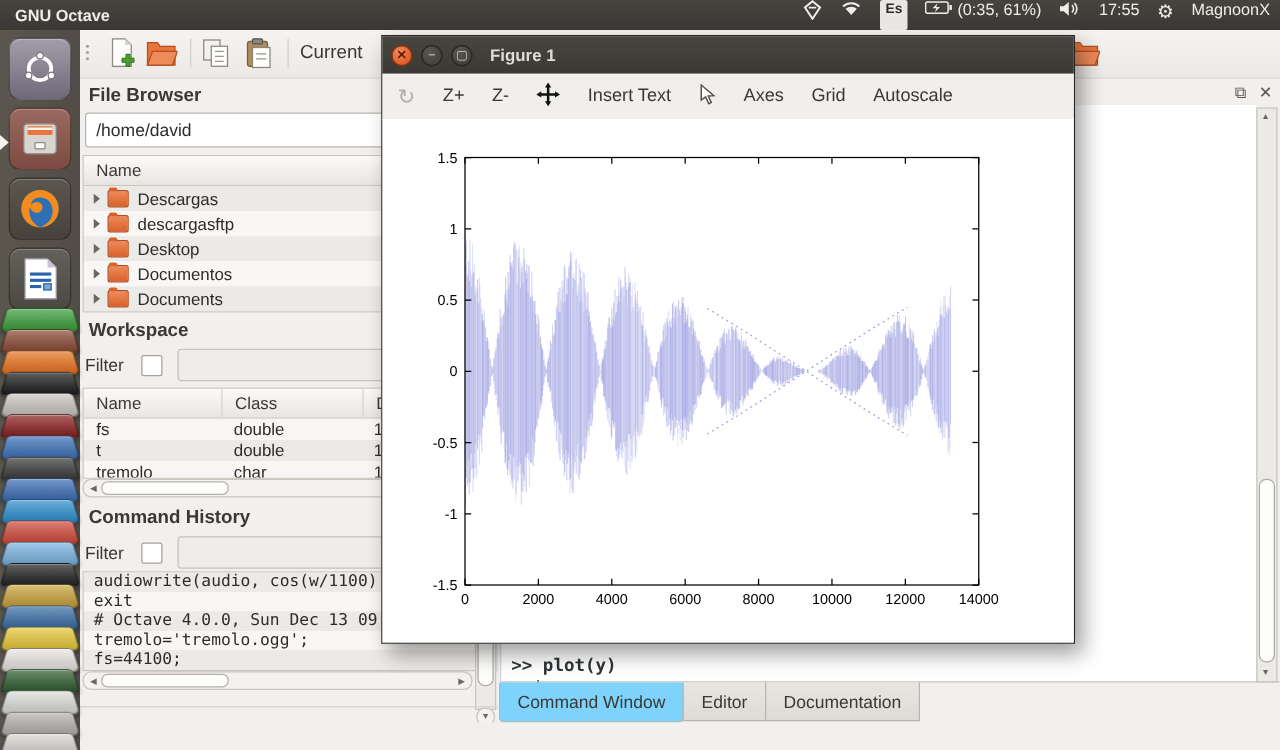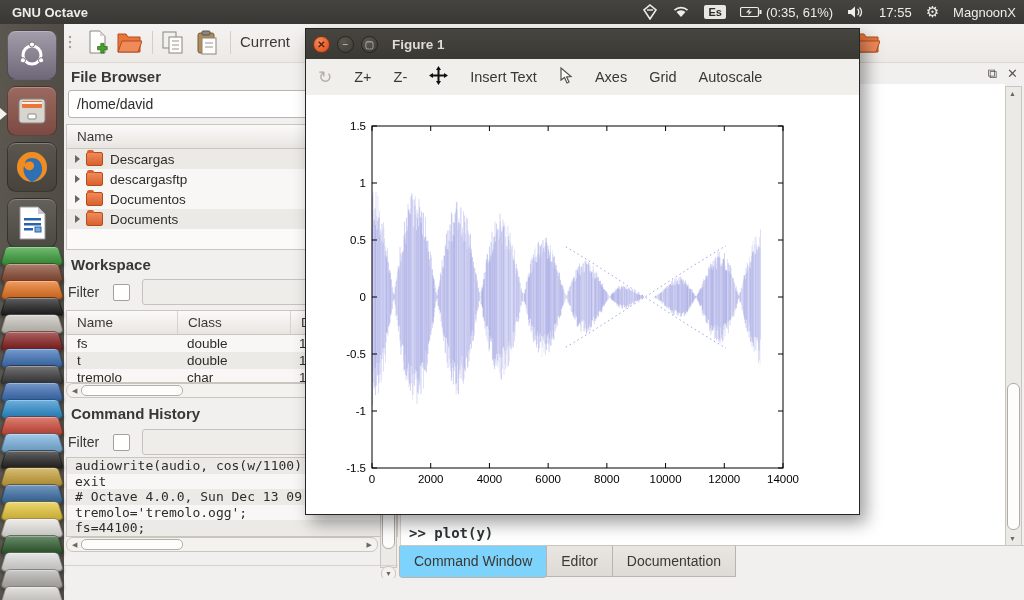--- a/index.html
+++ b/index.html
@@ -4,21 +4,21 @@
 <style>
   html,body{margin:0;padding:0;background:#222;}
   #stage{position:relative;width:1024px;height:600px;overflow:hidden;
          font-family:"Liberation Sans",sans-serif;background:#f2f0ee;}
   
   #panel{position:absolute;left:0;top:0;width:1024px;height:24px;
          background:linear-gradient(#46443f,#3a3834);color:#efedea;
          display:flex;align-items:center;font-size:13px;z-index:40;}
   #panel .apptitle{font-weight:bold;margin-left:12px;text-align:center;}
   #panel .spacer{flex:1;}
-  #panel .ind{display:flex;align-items:center;margin:0 7px;height:24px;}
+  #panel .ind{display:flex;margin:0 7px;height:24px;}
   #panel .kbd{background:#e9e7e3;color:#2e2c29;font-weight:bold;font-size:11px;
               padding:1px 4px;border-radius:2px;}
   #panel .txt{font-size:13px;}
   
   #launcher{position:absolute;left:0;top:24px;width:64px;height:576px;
             background:linear-gradient(90deg,#5b574f,#514d46);z-index:30;}
   .ltile{position:relative;width:48px;height:48px;margin:6px auto 6px auto;border-radius:9px;
          background:linear-gradient(rgba(255,255,255,.16),rgba(255,255,255,.04));
          border:1px solid rgba(0,0,0,.35);box-shadow:inset 0 1px 0 rgba(255,255,255,.25);
          display:flex;align-items:center;justify-content:center;}
@@ -263,20 +263,25 @@
       <div id="fb-rows">
           <div class="trow alt0">
             <span class="caret"></span>
             <span class="foldr"></span>
             <span>Descargas</span>
           </div>
           <div class="trow alt1">
             <span class="caret"></span>
             <span class="foldr"></span>
             <span>descargasftp</span>
+          </div>
+          <div class="trow alt0">
+            <span class="caret"></span>
+            <span class="foldr"></span>
+            <span>Desktop</span>
           </div>
           <div class="trow alt1">
             <span class="caret"></span>
             <span class="foldr"></span>
             <span>Documentos</span>
           </div>
           <div class="trow alt0">
             <span class="caret"></span>
             <span class="foldr"></span>
             <span>Documents</span>

